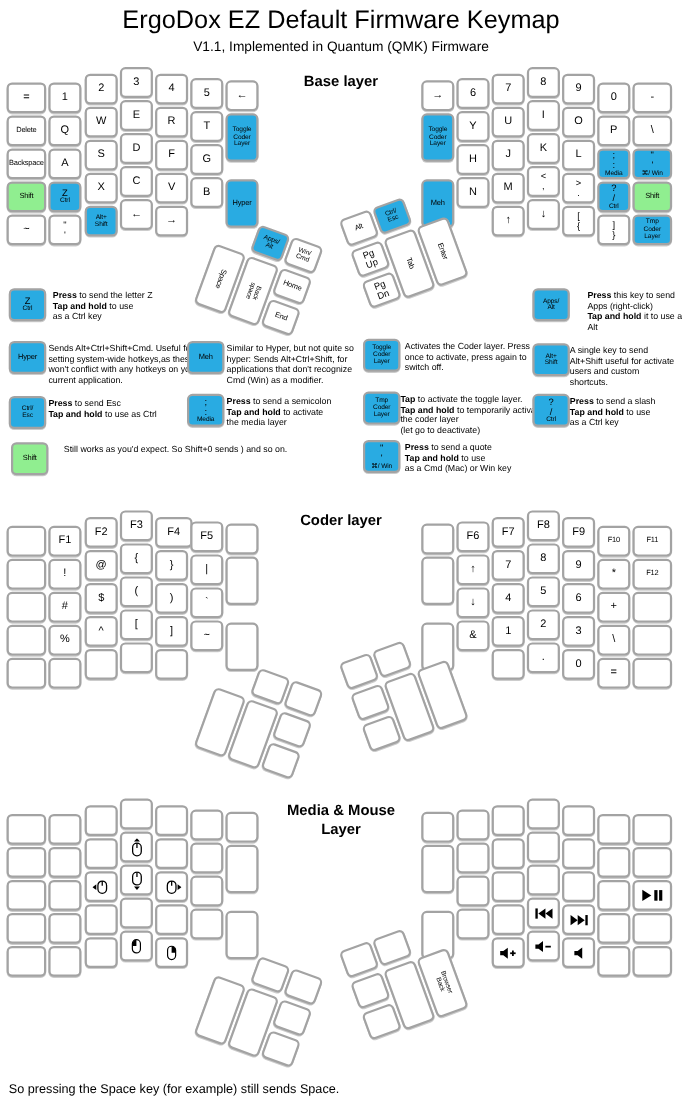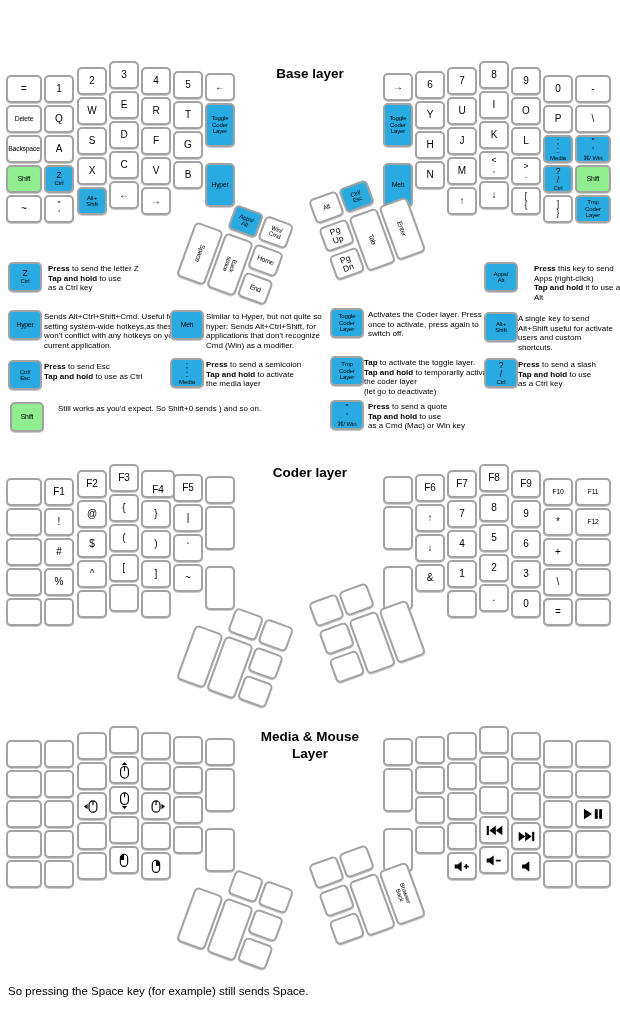--- a/index.html
+++ b/index.html
@@ -21,20 +21,22 @@
   .rot90{transform:rotate(90deg);}
   .thumb{position:absolute;transform-origin:0 0;}
   .legend-text{position:absolute;font-size:8px;line-height:1.2;}
   .footer{position:absolute;left:8px;top:984px;font-size:11.5px;line-height:1.3;}
   .ic{display:block;}
 </style>
 </head>
 <body>
 
 <div id="stage">
+  <div class="title">ErgoDox EZ Default Firmware Keymap</div>
+  <div class="subtitle">V1.1, Implemented in Quantum (QMK) Firmware</div>
   <div class="layer-label" style="left:230px;top:66px;width:160px;">Base layer</div>
   <div class="layer-label" style="left:245px;top:729px;width:130px;">Media &amp; Mouse Layer</div>
   <div class="layer-label" style="left:230px;top:465px;width:160px;">Coder layer</div>
   <div id="keys">
       <div class="key" style="left: 6px; top: 75px; width: 36px; height: 28px;">
         <div>
           <div class="k-lg">=</div>
         </div>
       </div>
       <div class="key" style="left: 44px; top: 75px; width: 30px; height: 28px;">
@@ -450,21 +452,21 @@
       <div class="key" style="left: 77px; top: 470px; width: 30px; height: 28px;">
         <div>
           <div class="k-lg">F2</div>
         </div>
       </div>
       <div class="key" style="left: 109px; top: 464px; width: 30px; height: 28px;">
         <div>
           <div class="k-lg">F3</div>
         </div>
       </div>
-      <div class="key" style="left: 141px; top: 470px; width: 34px; height: 28px; justify-content: flex-end;">
+      <div class="key" style="left: 141px; top: 470px; width: 34px; height: 28px;">
         <div>
           <div class="k-lg">F4</div>
         </div>
       </div>
       <div class="key" style="left: 173px; top: 474px; width: 30px; height: 28px;">
         <div>
           <div class="k-lg">F5</div>
         </div>
       </div>
       <div class="key" style="left: 205px; top: 476px; width: 30px; height: 28px;"></div>

